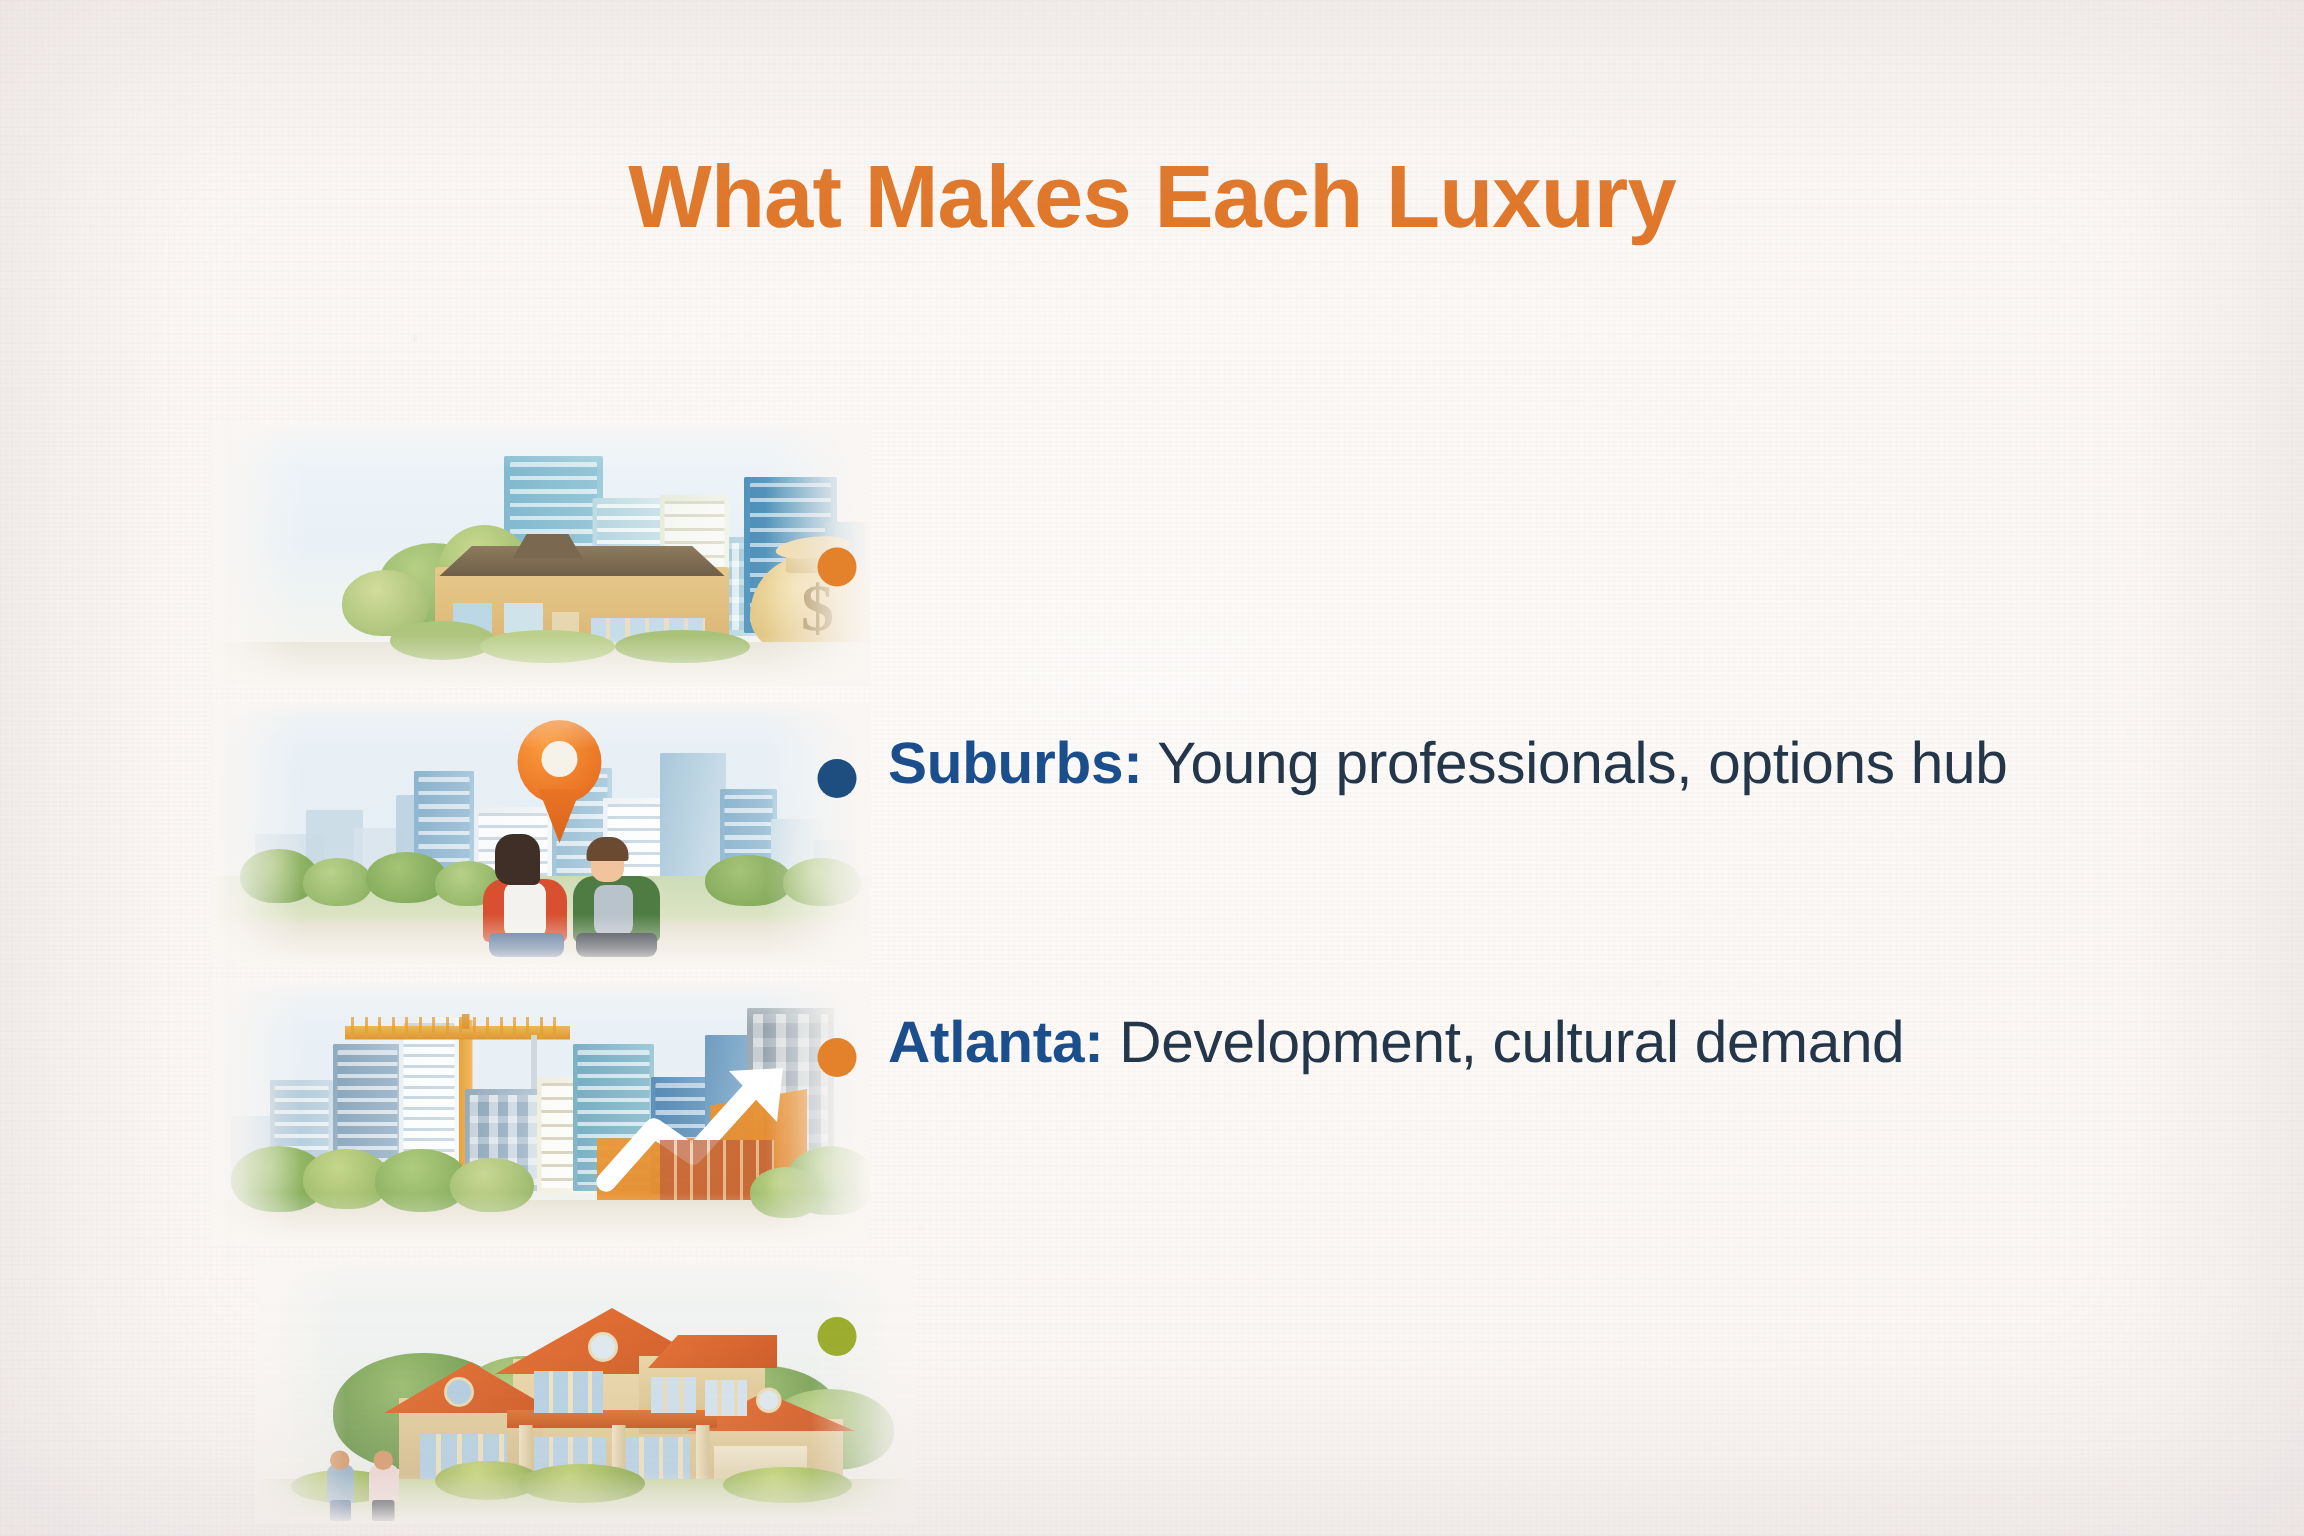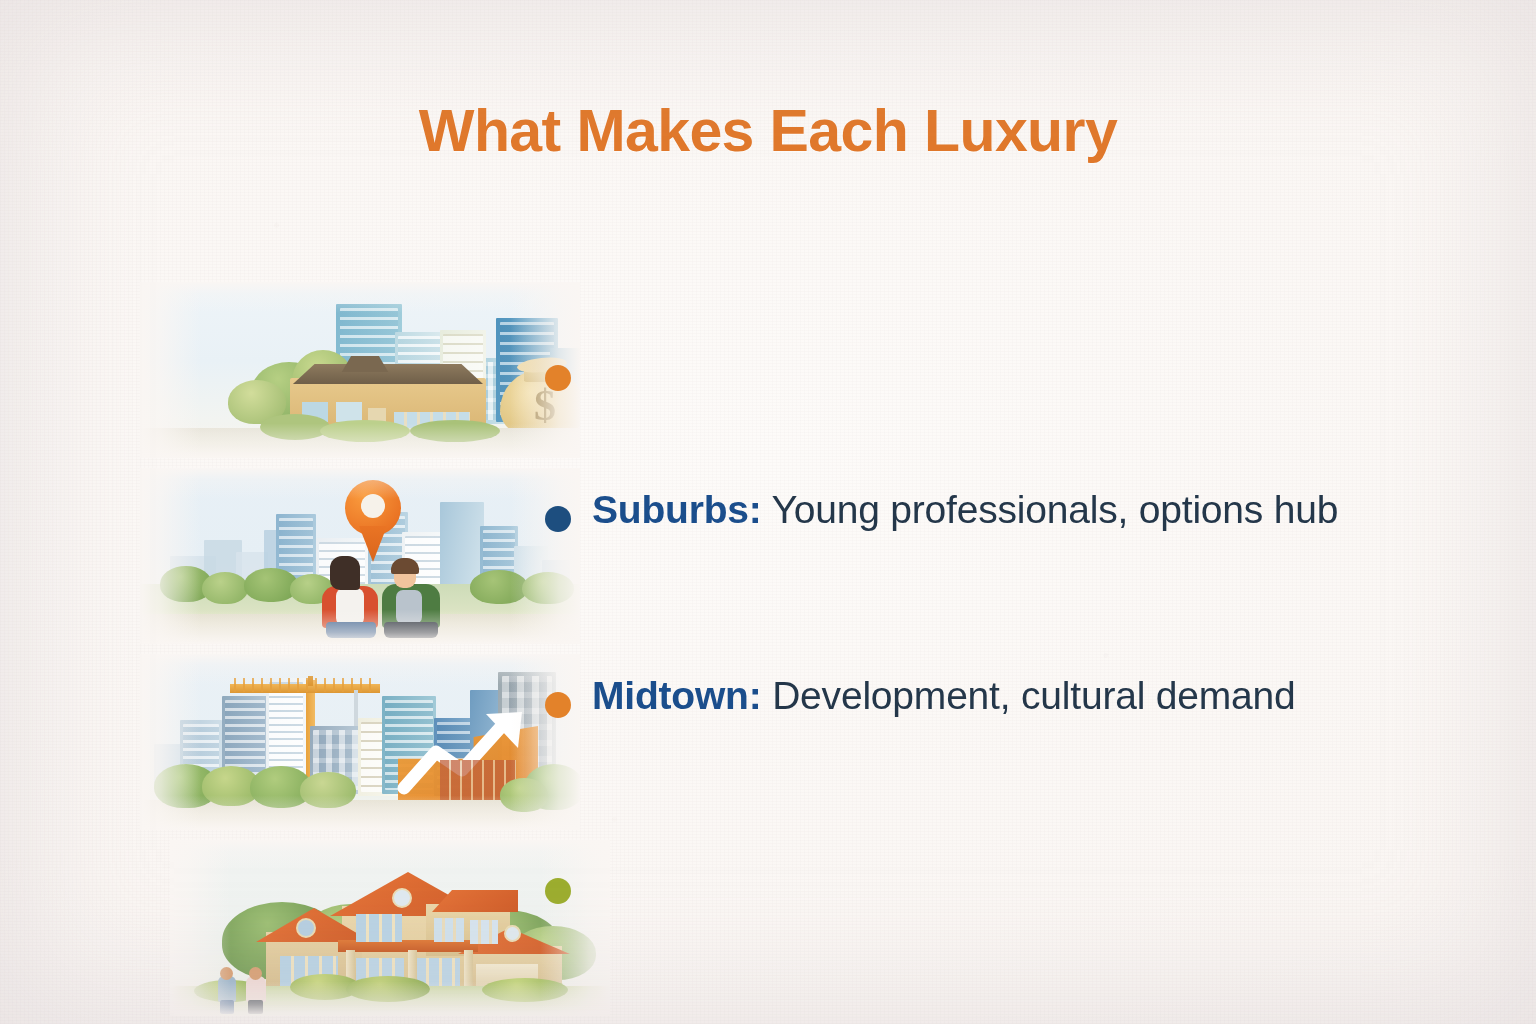--- a/index.html
+++ b/index.html
@@ -248,21 +248,21 @@
         <div class="tree" style="left:14px;bottom:22px;width:64px;height:44px;background:radial-gradient(circle at 40% 30%,#a9c878,#74a04e);"></div>
         <div class="tree" style="left:62px;bottom:24px;width:58px;height:40px;background:radial-gradient(circle at 40% 30%,#c6d68b,#8fb25f);"></div>
         <div class="tree" style="left:110px;bottom:22px;width:62px;height:42px;background:radial-gradient(circle at 40% 30%,#b0cc7e,#7ba654);"></div>
         <div class="tree" style="left:160px;bottom:22px;width:56px;height:36px;background:radial-gradient(circle at 40% 30%,#c9d793,#93b565);"></div>
         <div class="tree" style="left:384px;bottom:20px;width:60px;height:46px;background:radial-gradient(circle at 40% 30%,#a6c676,#719e4c);"></div>
         <div class="tree" style="left:360px;bottom:18px;width:48px;height:34px;background:radial-gradient(circle at 40% 30%,#bdd286,#88ae5c);"></div>
       </div>
     </div>
     <div class="bullet" style="top:38px;background:#e3822a;"></div>
     <div class="text" style="top:12px;">
-      <b>Midtown:</b><span> Development, cultural demand</span>
+      <b>Atlanta:</b><span> Development, cultural demand</span>
     </div>
   </div>
 
   <div class="row">
     <div class="art" style="left:170px;">
       <div class="scene">
         <div class="sky" style="background:linear-gradient(180deg,#f1f3f2 0%,#eef2ef 55%,#f2f2ea 100%);"></div>
 
         <div class="tree" style="left:52px;bottom:36px;width:120px;height:78px;background:radial-gradient(circle at 38% 28%,#9dbf74,#5f8a46);"></div>
         <div class="tree" style="left:132px;bottom:42px;width:96px;height:70px;background:radial-gradient(circle at 38% 28%,#b2cd80,#719a52);"></div>

